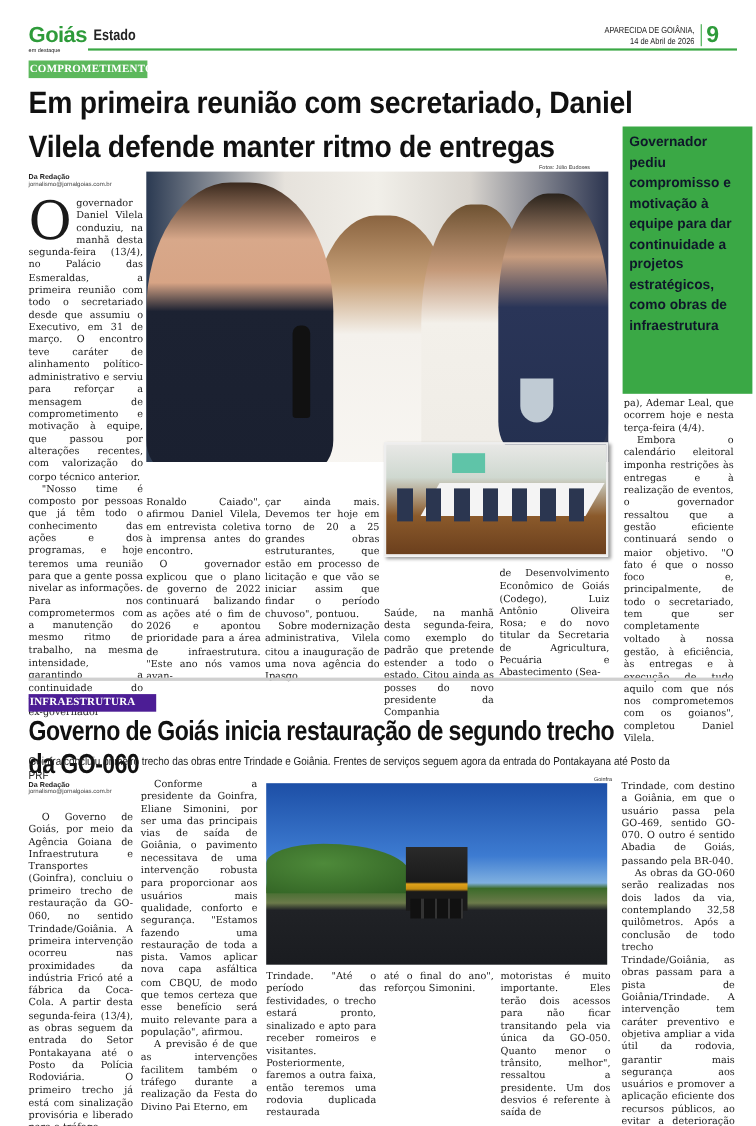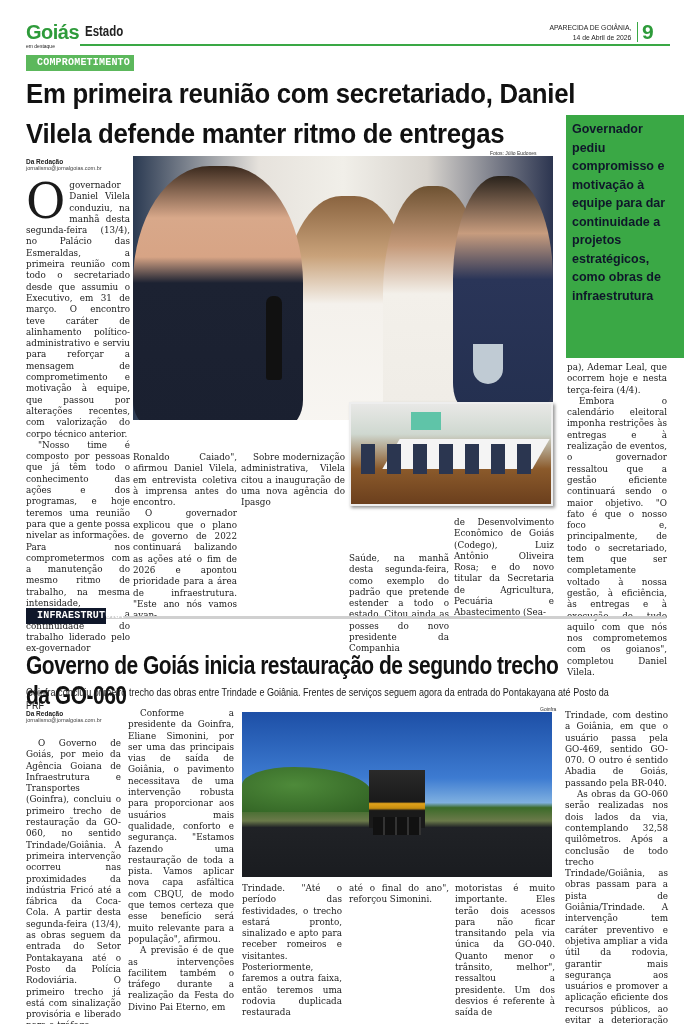--- a/index.html
+++ b/index.html
@@ -9,23 +9,23 @@
 
   
   .logo { left: 26px; top: 22px; font-family: "Liberation Sans", sans-serif; font-weight: 900; font-size: 20px; color: #2e9b3a; letter-spacing: -0.5px; line-height: 20px; }
   .logo-sub { left: 26px; top: 43px; font-family: "Liberation Sans", sans-serif; font-size: 5px; color: #222; }
   .section-name { left: 85px; top: 23px; font-family: "Liberation Sans", sans-serif; font-weight: bold; font-size: 14px; color: #222; transform: scaleX(0.82); transform-origin: left; }
   .header-rule { left: 80px; top: 44px; width: 590px; height: 2px; background: #3aa845; }
   .city { right: 56px; top: 23px; font-family: "Liberation Sans", sans-serif; font-size: 8px; text-align: right; line-height: 10px; color: #222; transform: scaleX(0.85); transform-origin: right; }
   .page-sep { left: 637px; top: 22px; width: 1px; height: 20px; background: #3aa845; }
   .page-num { left: 642px; top: 20px; font-family: "Liberation Sans", sans-serif; font-weight: bold; font-size: 21px; color: #2e9b3a; }
 
-  .tag { font-family: Liberation Mono, monospace; font-weight: bold; font-size: 10px; color: #fff; padding: 2px 11px; letter-spacing: 0.2px; }
+  .tag { font-family: Liberation Serif, serif; font-weight: bold; font-size: 10px; color: #fff; padding: 2px 1px; letter-spacing: 0.2px; }
   .tag-green { left: 26px; top: 55px; background: #5cb85c; width: 108px; height: 16px; }
-  .tag-blue { left: 26px; top: 608px; background: #0f172a; width: 80px; height: 16px; }
+  .tag-blue { left: 26px; top: 631px; background: #4c1d95; width: 116px; height: 16px; }
 
   .h1 { left: 26px; top: 74px; width: 640px; font-family: "Liberation Sans", sans-serif; font-weight: bold; font-size: 28px; line-height: 40px; color: #111; transform: scaleX(0.92); transform-origin: left; letter-spacing: -0.3px; }
 
   .pullquote { left: 566px; top: 115px; width: 118px; height: 243px; background: #3aa845; color: #0f172a; font-family: "Liberation Sans", sans-serif; font-weight: bold; font-size: 12.5px; line-height: 18.5px; padding: 5px 6px; }
 
   .byline-name { font-family: "Liberation Sans", sans-serif; font-weight: bold; font-size: 6.5px; color: #222; }
   .byline-mail { font-family: "Liberation Sans", sans-serif; font-size: 5.5px; color: #444; }
 
   .col { font-size: 8.8px; line-height: 11.3px; text-align: justify; hyphens: manual; color: #1a1a1a; }
   .col p { text-indent: 12px; }
@@ -97,20 +97,21 @@
   <p class="noindent"><span class="dropcap">O</span><span>governador Daniel Vilela conduziu, na manhã desta segunda-feira (13/4), no Palácio das Esmeraldas, a primeira reunião com todo o secretariado desde que assumiu o Executivo, em 31 de março. O encontro teve caráter de alinhamento político-administrativo e serviu para reforçar a mensagem de comprometimento e motivação à equipe, que passou por alterações recentes, com valorização do corpo técnico anterior.</span></p>
   <p>"Nosso time é composto por pessoas que já têm todo o conhecimento das ações e dos programas, e hoje teremos uma reunião para que a gente possa nivelar as informações. Para nos comprometermos com a manutenção do mesmo ritmo de trabalho, na mesma intensidade, garantindo a continuidade do trabalho liderado pelo ex-governador</p>
 </div>
 
 <div class="abs col" style="left:133px; top:452px; width:104px;">
   <p class="noindent">Ronaldo Caiado", afirmou Daniel Vilela, em entrevista coletiva à imprensa antes do encontro.</p>
   <p>O governador explicou que o plano de governo de 2022 continuará balizando as ações até o fim de 2026 e apontou prioridade para a área de infraestrutura. "Este ano nós vamos avan-</p>
 </div>
 
 <div class="abs col" style="left:241px; top:452px; width:104px;">
+  <p class="noindent">çar ainda mais. Devemos ter hoje em torno de 20 a 25 grandes obras estruturantes, que estão em processo de licitação e que vão se iniciar assim que findar o período chuvoso", pontuou.</p>
   <p>Sobre modernização administrativa, Vilela citou a inauguração de uma nova agência do Ipasgo</p>
 </div>
 
 <div class="abs col" style="left:349px; top:517px; width:100px;margin-top:36px;">
   <p class="noindent">Saúde, na manhã desta segunda-feira, como exemplo do padrão que pretende estender a todo o estado. Citou ainda as posses do novo presidente da Companhia</p>
 </div>
 
 <div class="abs col" style="left:454px; top:517px; width:100px;">
   <p class="noindent">de Desenvolvimento Econômico de Goiás (Codego), Luiz Antônio Oliveira Rosa; e do novo titular da Secretaria de Agricultura, Pecuária e Abastecimento (Sea-</p>
 </div>
@@ -150,19 +151,19 @@
 
 <div class="abs col" style="left:242px; top:883px; width:100px;">
   <p class="noindent">Trindade. "Até o período das festividades, o trecho estará pronto, sinalizado e apto para receber romeiros e visitantes. Posteriormente, faremos a outra faixa, então teremos uma rodovia duplicada restaurada</p>
 </div>
 
 <div class="abs col" style="left:349px; top:883px; width:100px;">
   <p class="noindent">até o final do ano", reforçou Simonini.</p>
 </div>
 
 <div class="abs col" style="left:455px; top:883px; width:100px;">
-  <p class="noindent">motoristas é muito importante. Eles terão dois acessos para não ficar transitando pela via única da GO-040. Quanto menor o trânsito, melhor", ressaltou a presidente. Um dos desvios é referente à saída de</p>
+  <p class="noindent">motoristas é muito importante. Eles terão dois acessos para não ficar transitando pela via única da GO-050. Quanto menor o trânsito, melhor", ressaltou a presidente. Um dos desvios é referente à saída de</p>
 </div>
 
 <div class="abs col" style="left:565px; top:710px; width:103px;">
   <p class="noindent">Trindade, com destino a Goiânia, em que o usuário passa pela GO-469, sentido GO-070. O outro é sentido Abadia de Goiás, passando pela BR-040.</p>
   <p>As obras da GO-060 serão realizadas nos dois lados da via, contemplando 32,58 quilômetros. Após a conclusão de todo trecho Trindade/Goiânia, as obras passam para a pista de Goiânia/Trindade. A intervenção tem caráter preventivo e objetiva ampliar a vida útil da rodovia, garantir mais segurança aos usuários e promover a aplicação eficiente dos recursos públicos, ao evitar a deterioração mais severa da via.</p>
 </div>
 
 </body></html>

